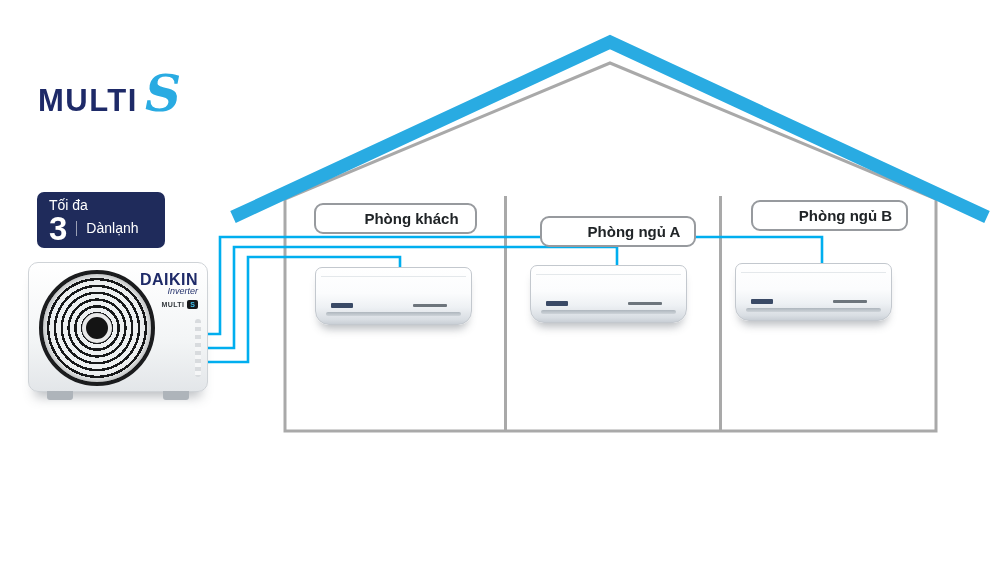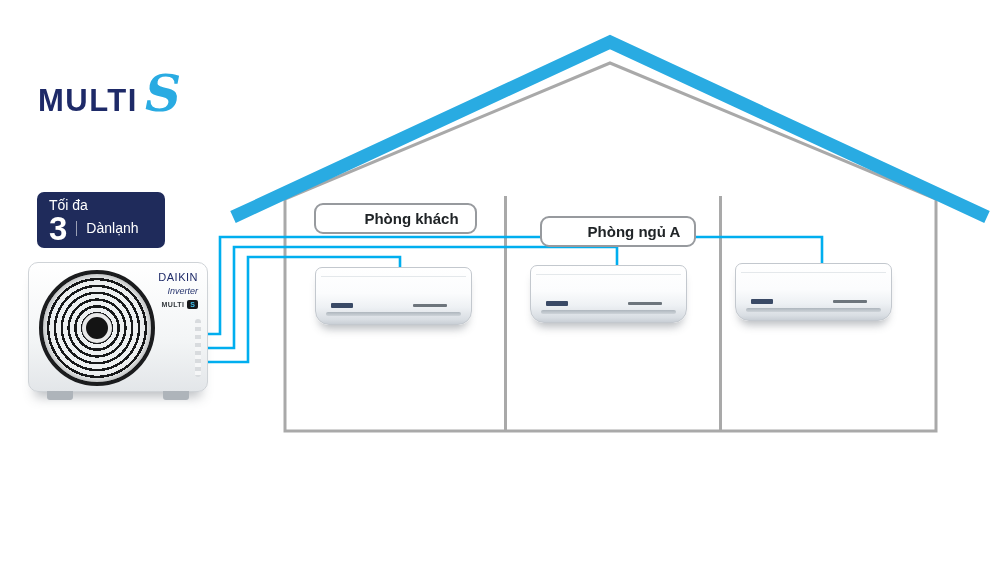--- a/index.html
+++ b/index.html
@@ -56,21 +56,21 @@
   }
   .fan{
     position:absolute;left:10px;top:7px;width:108px;height:108px;border-radius:50%;
     background:repeating-radial-gradient(circle at 50% 50%,#17181a 0 2.4px,#eef0f1 2.4px 6.8px);
     border:4px solid #1b1c1e;box-shadow:inset 0 0 8px rgba(0,0,0,.35);
   }
   .fan-center{
     position:absolute;left:50%;top:50%;width:22px;height:22px;transform:translate(-50%,-50%);
     background:#141414;border-radius:50%;border:4px solid #e9e9e9;
   }
-  .ou-brand{position:absolute;right:9px;top:8px;font-size:11px;font-weight:400;color:#1e2a68;letter-spacing:.5px;}
+  .ou-brand{position:absolute;right:9px;top:8px;font-size:16px;font-weight:700;color:#1e2a68;letter-spacing:.5px;}
   .ou-inverter{position:absolute;right:9px;top:23px;font-size:9px;font-style:italic;color:#27346e;}
   .ou-series{position:absolute;right:9px;top:37px;display:flex;align-items:center;gap:3px;}
   .ou-series-multi{font-size:7px;font-weight:700;color:#33383d;letter-spacing:.4px;}
   .ou-s-badge{font-size:7px;font-weight:700;color:#3fc2ef;background:#17181a;border-radius:2px;padding:1px 3px;line-height:1;}
   .ou-side{position:absolute;right:6px;top:56px;width:6px;height:58px;border-radius:3px;
     background:repeating-linear-gradient(180deg,#d8dbde 0 4px,#f5f6f7 4px 8px);}
   .ou-foot{position:absolute;bottom:-9px;width:26px;height:9px;background:#aeb4ba;border-radius:0 0 3px 3px;}
   .ou-foot-l{left:18px;}
   .ou-foot-r{right:18px;}
 </style>
@@ -88,20 +88,21 @@
 
     <polyline class="roof" points="233,217 610,42 987,217" stroke="#29abe2"></polyline>
 
     <polyline class="pipe" points="204,334 220,334 220,237 822,237 822,272" stroke="#00aeef"></polyline>
     <polyline class="pipe" points="204,348 234,348 234,247 617,247 617,272" stroke="#00aeef"></polyline>
     <polyline class="pipe" points="204,362 248,362 248,257 400,257 400,274" stroke="#00aeef"></polyline>
   </svg>
 
   <div class="pill" style="left:314px;top:203px;width:163px;">Phòng khách</div>
   <div class="pill" style="left:540px;top:200px;width:156px;margin-top:16px;">Phòng ngủ A</div>
+  <div class="pill" style="left:751px;top:200px;width:157px;">Phòng ngủ B</div>
 
   <div class="indoor-unit" style="left:315px;top:267px;">
     <div class="iu-ridge"></div>
     <div class="iu-logo"></div>
     <div class="iu-slit"></div>
     <div class="iu-flap"></div>
   </div>
   <div class="indoor-unit" style="left:530px;top:265px;">
     <div class="iu-ridge"></div>
     <div class="iu-logo"></div>

